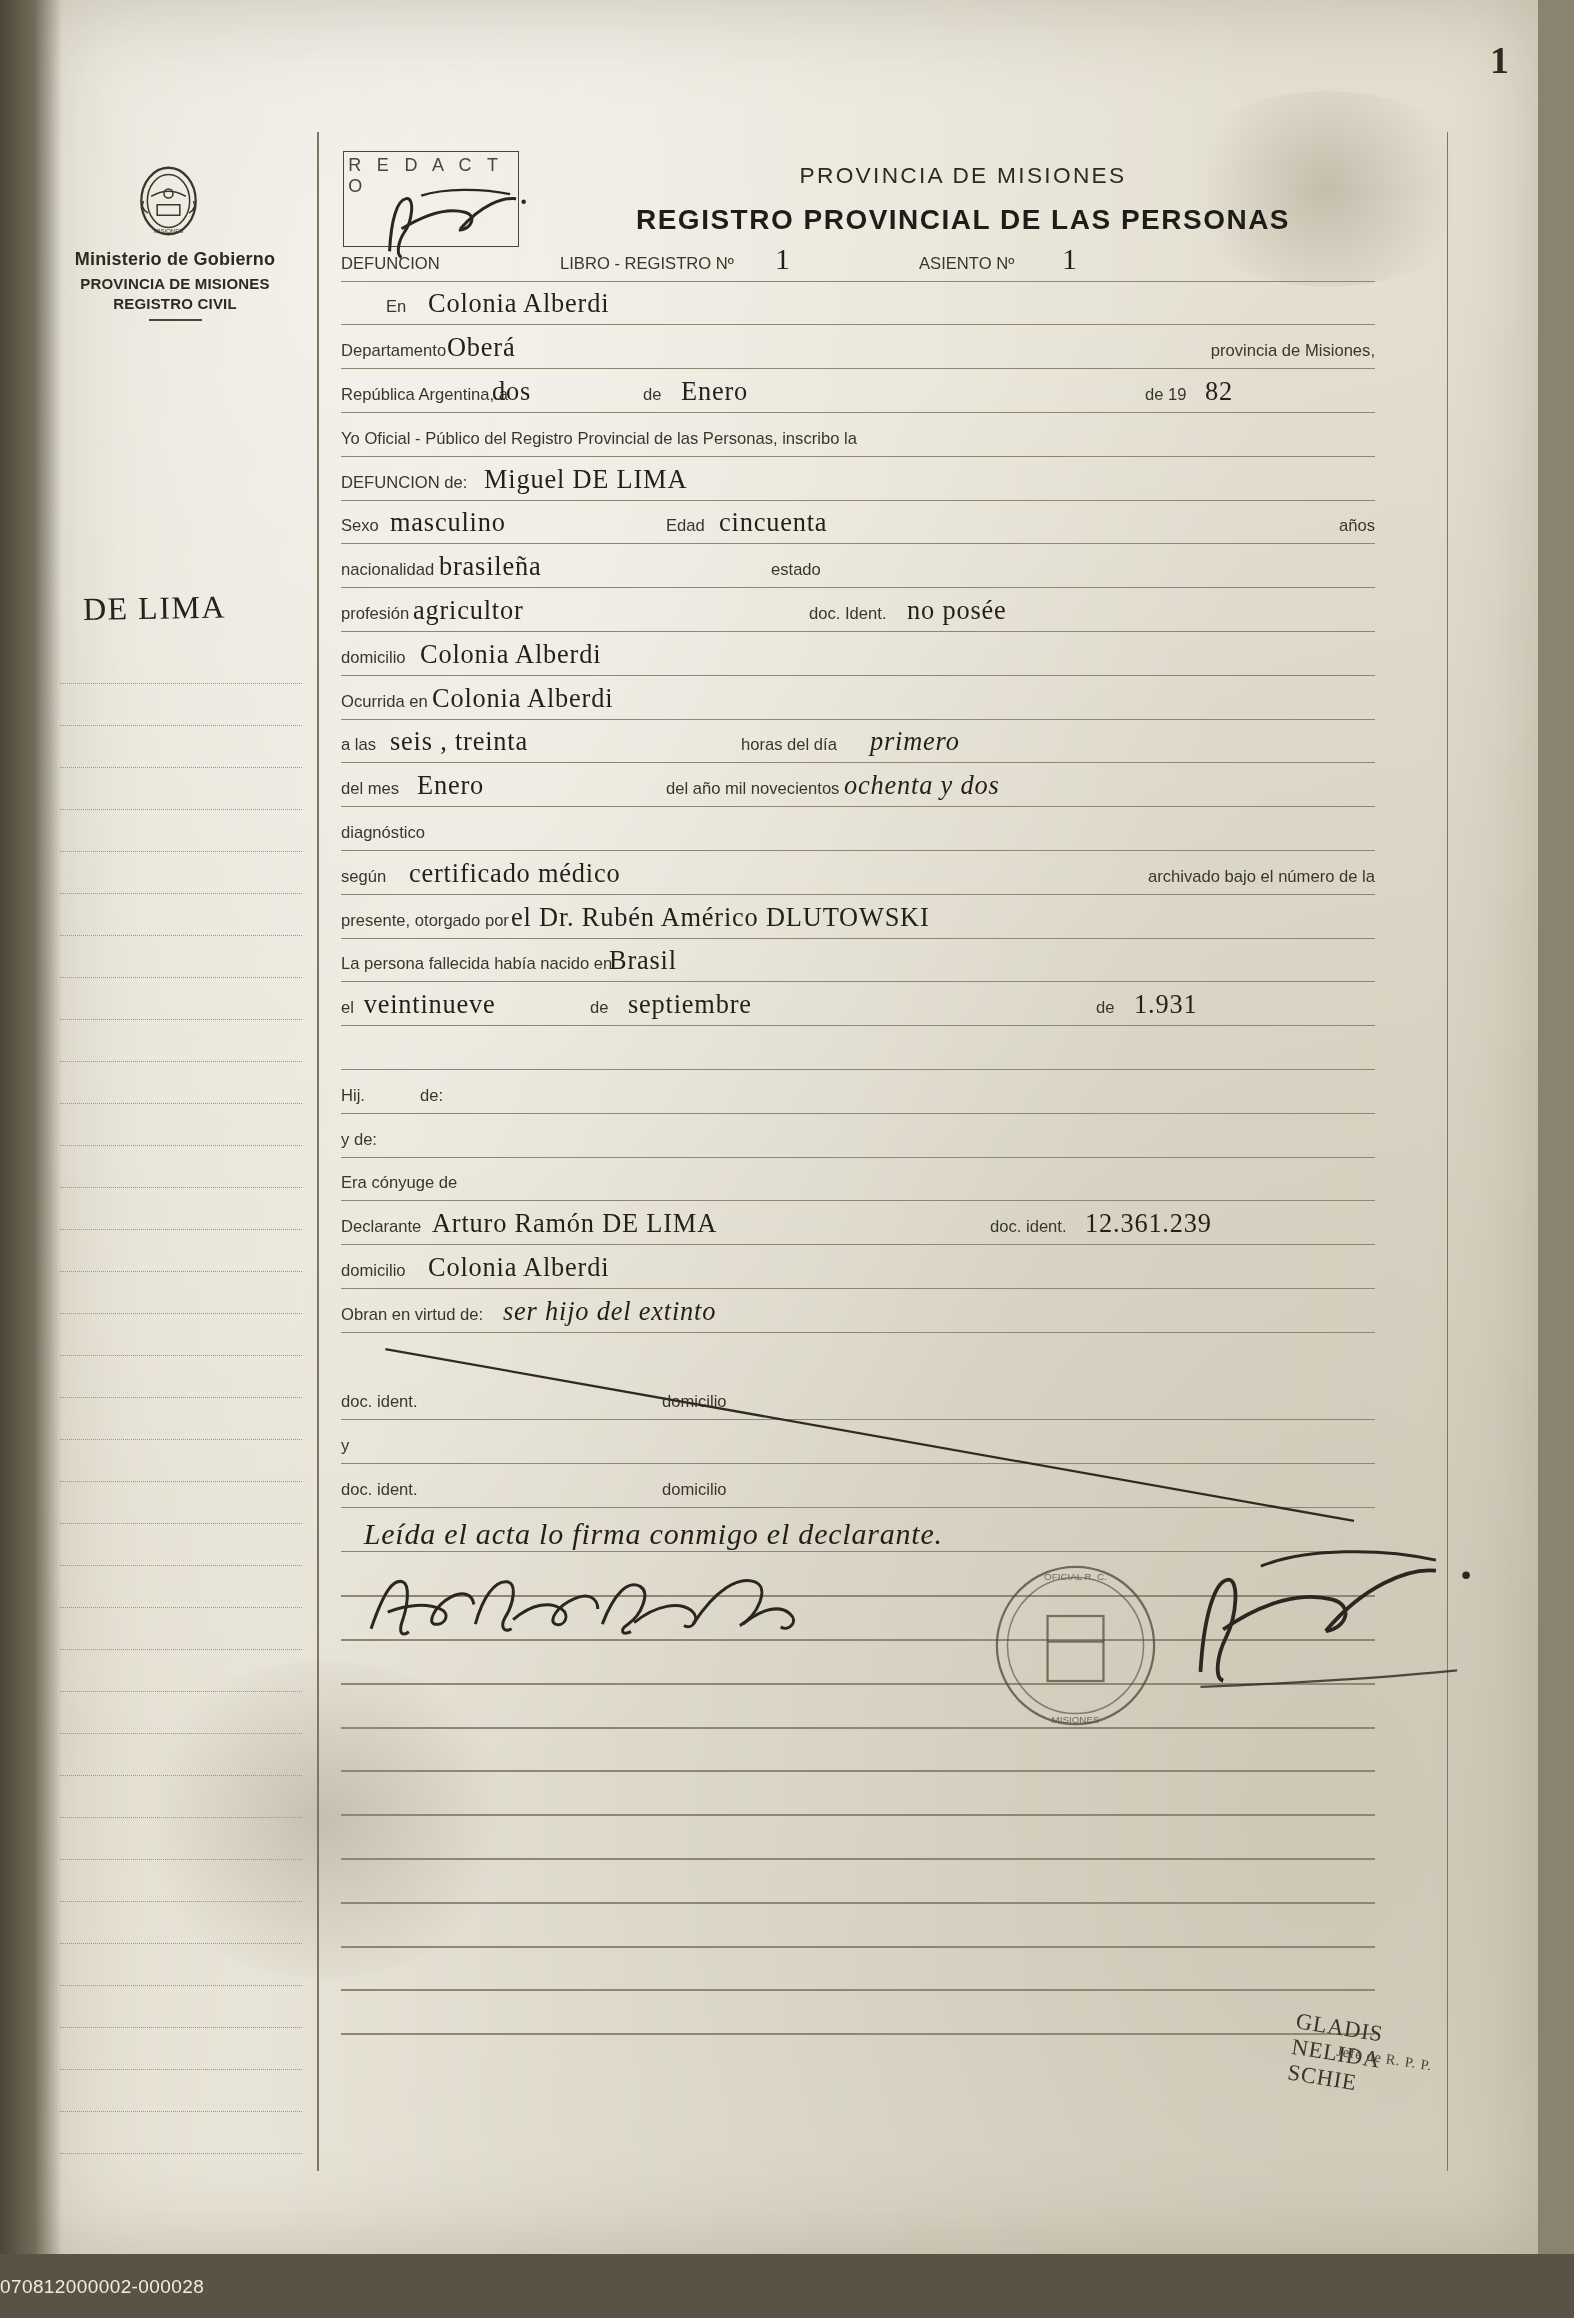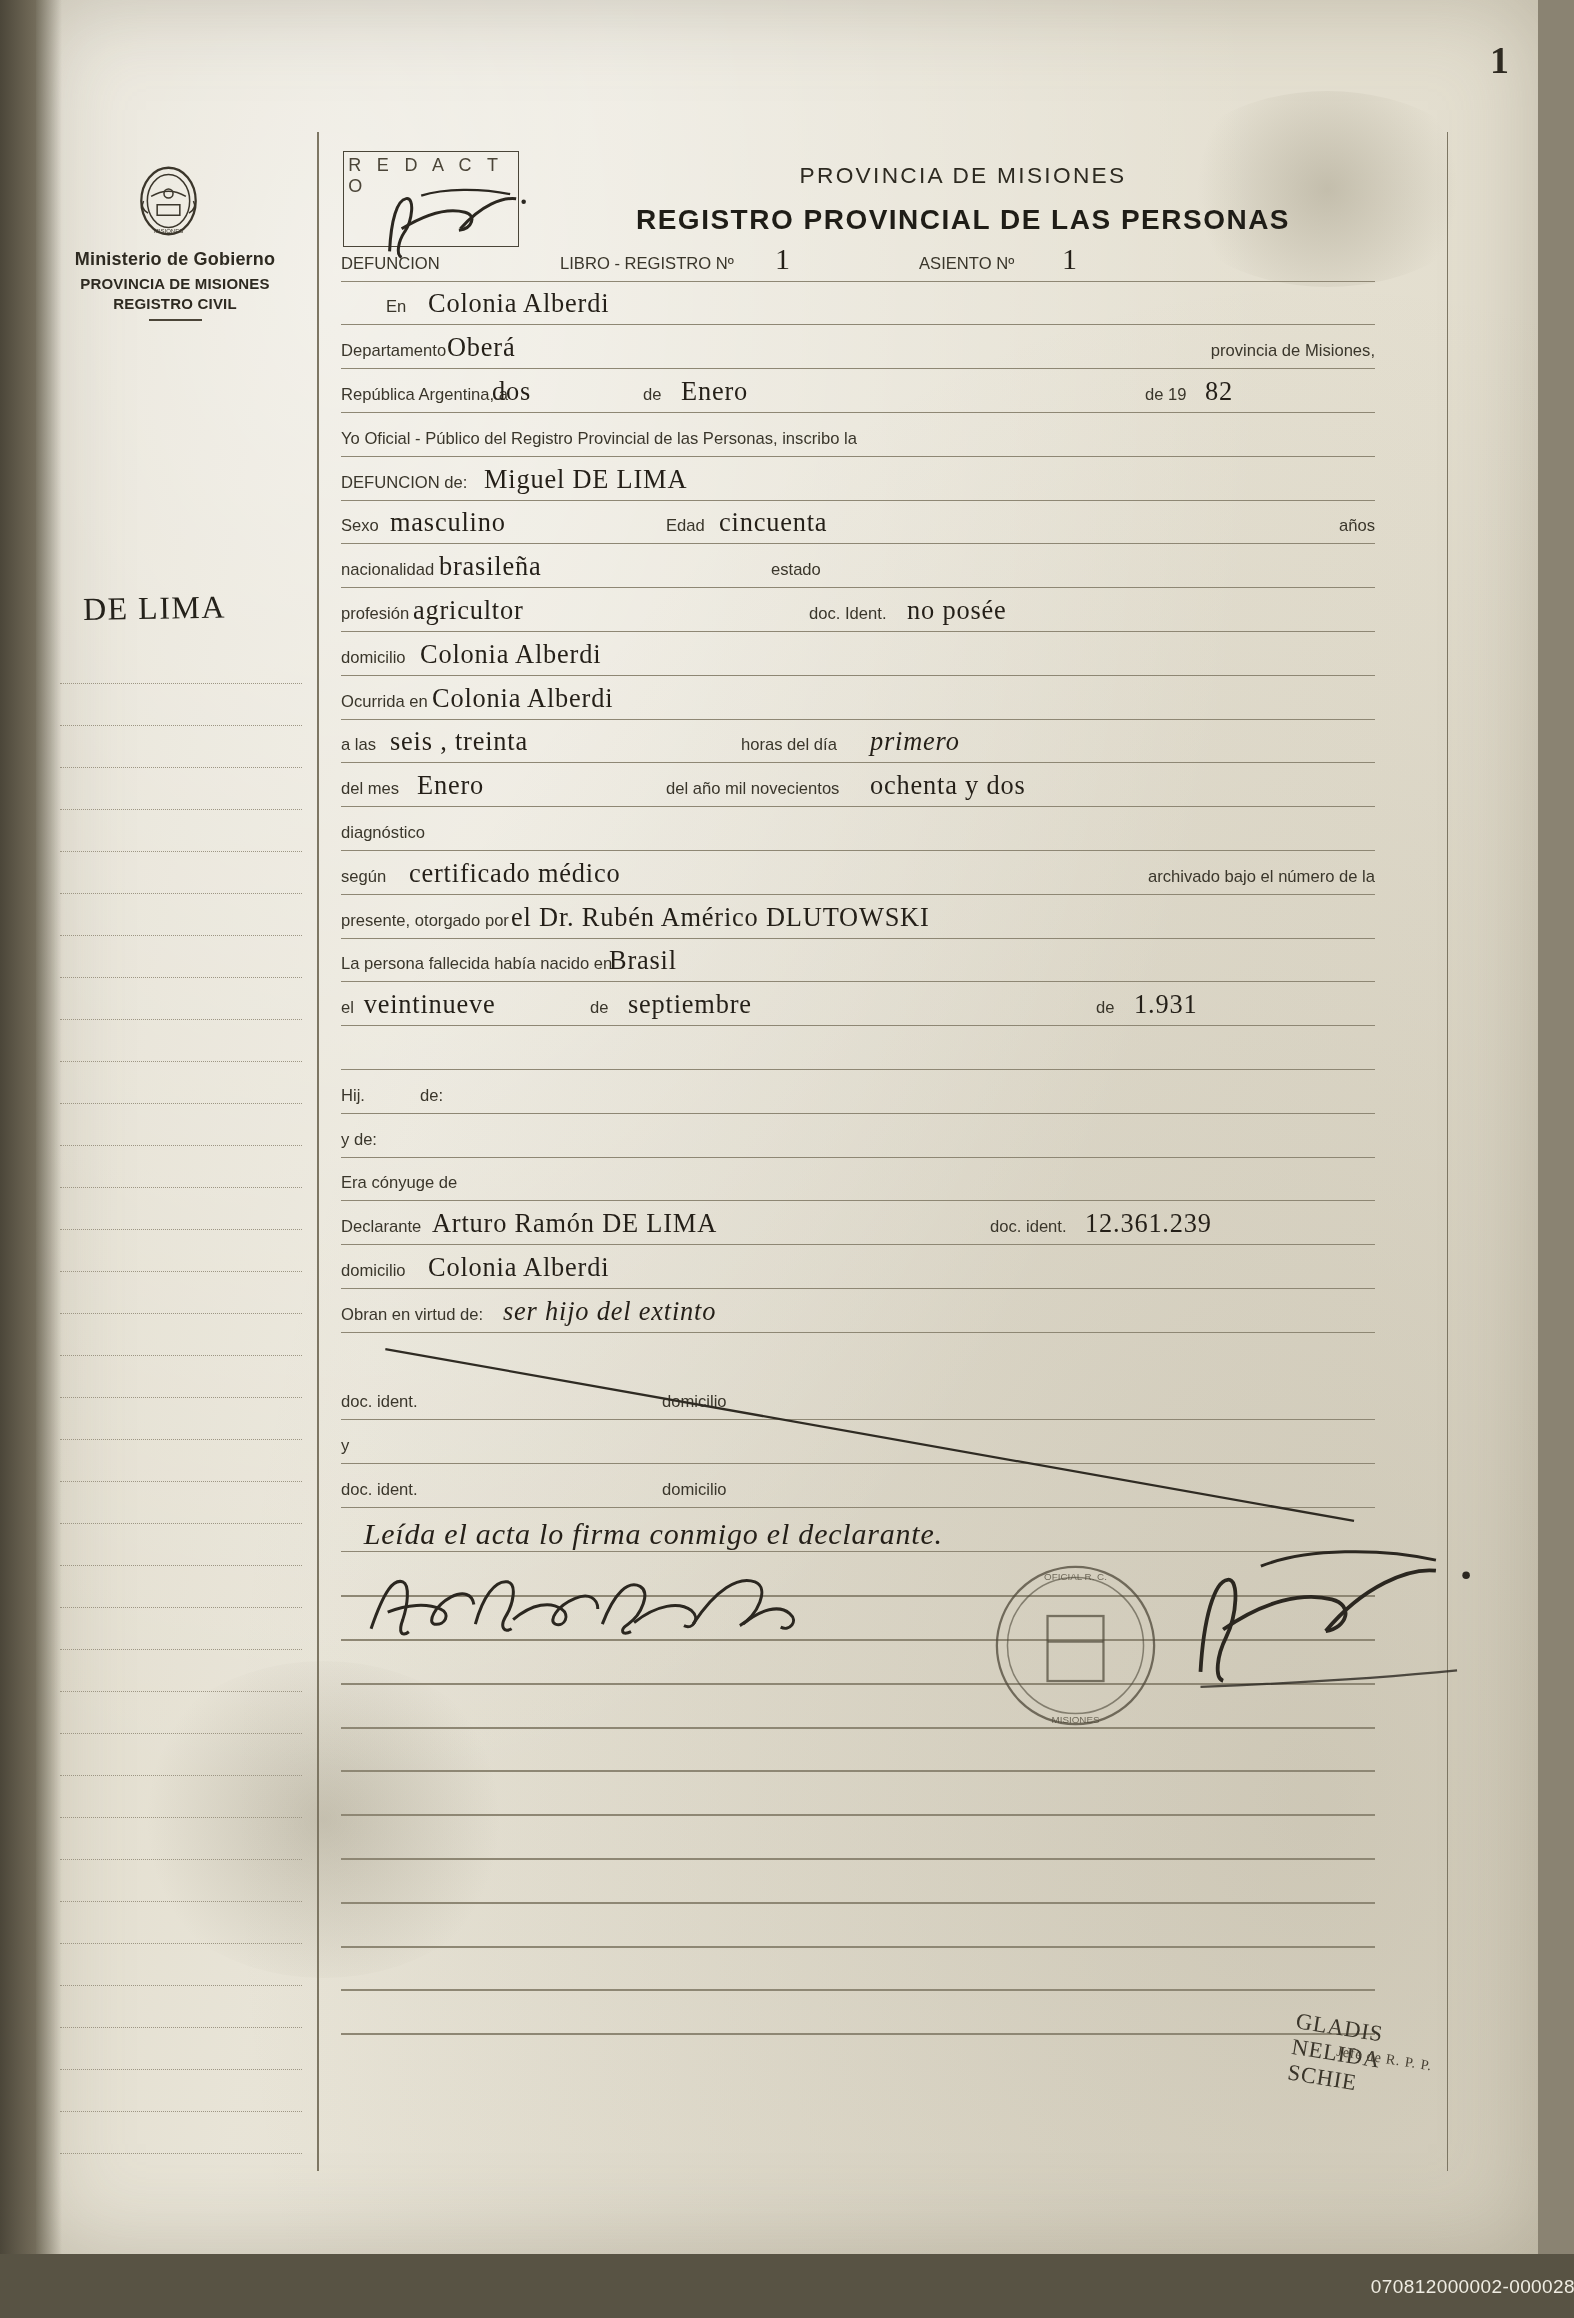--- a/index.html
+++ b/index.html
@@ -28,21 +28,21 @@
     background:linear-gradient(90deg,#4b4639 0%,#6a6352 60%,#7d7664 100%);
   }
   .binding2{
     position:absolute;left:36px;top:0;width:26px;height:2254px;
     background:linear-gradient(90deg,rgba(90,84,66,.75),rgba(200,193,172,0));
   }
   
   .bottombar{
     position:absolute;left:0;bottom:0;width:1575px;height:65px;
     background:#585344;
-    display:flex;align-items:center;justify-content:flex-end;
+    display:flex;align-items:center;justify-content:flex-start;
   }
   .bottombar .code{
     color:#efece2;font-size:19px;letter-spacing:0.4px;
     font-family:"Liberation Sans", sans-serif;
   }
   .folio{
     position:absolute;right:66px;top:38px;
     font-family:"Liberation Serif", serif;
     font-size:38px;font-weight:bold;color:#2f2b22;
   }
@@ -352,21 +352,21 @@
       <div class="hw" style="left:49px;">seis , treinta</div>
       <div class="lbl" style="left:400px;">horas del día</div>
       <div class="hw" style="left:529px;font-style:italic;">primero</div>
       <div class="rule"></div>
     </div>
 
     <div class="row" style="top:631px;">
       <div class="lbl" style="left:0;">del mes</div>
       <div class="hw" style="left:76px;">Enero</div>
       <div class="lbl" style="left:325px;">del año mil novecientos</div>
-      <div class="hw" style="left:529px;">ochenta y dos</div>
+      <div class="hw" style="left:503px;font-style:italic;">ochenta y dos</div>
       <div class="rule"></div>
     </div>
 
     <div class="row" style="top:675px;">
       <div class="lbl" style="left:0;">diagnóstico</div>
       <div class="rule"></div>
     </div>
 
     <div class="row" style="top:719px;">
       <div class="lbl" style="left:0;">según</div>

